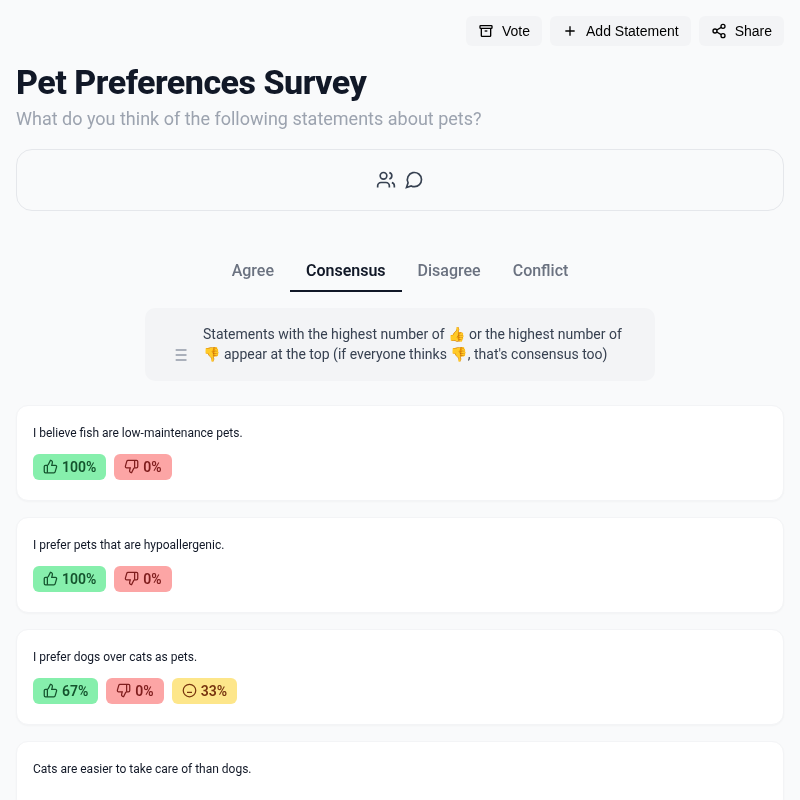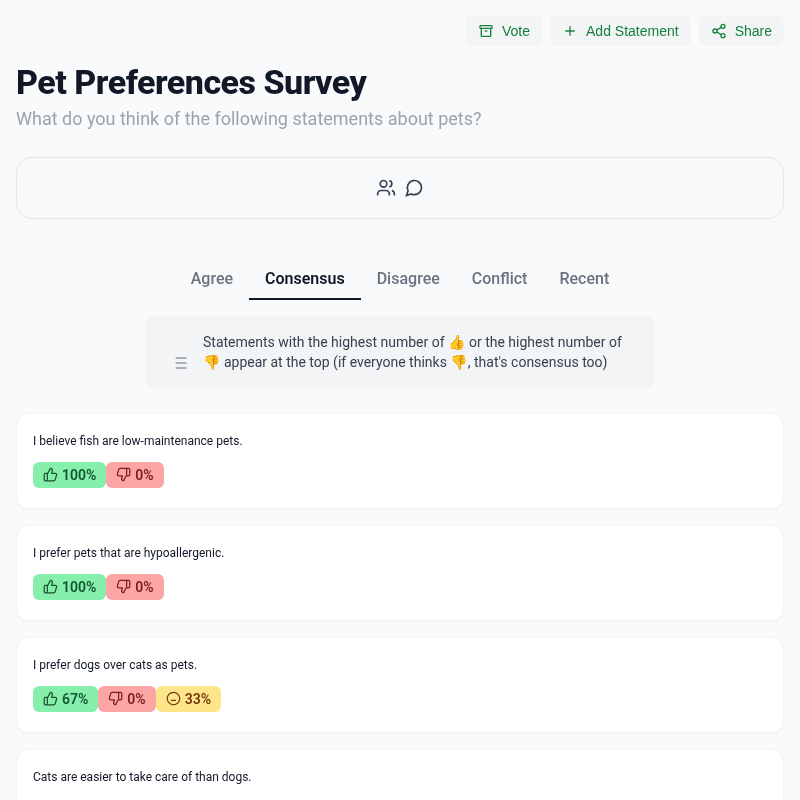--- a/index.html
+++ b/index.html
@@ -21,34 +21,34 @@
   .action-btn {
     display: inline-flex;
     align-items: center;
     gap: 8px;
     background: #f3f4f6;
     border: none;
     border-radius: 6px;
     padding: 7px 12px;
     font-size: 14px;
     font-weight: 500;
-    color: #15803d;
+    color: #000000;
     cursor: pointer;
   }
   .action-btn svg { width: 16px; height: 16px; }
   h1 {
     font-size: 34px;
     font-weight: 800;
     letter-spacing: -0.5px;
     margin-bottom: 6px;
   }
   .subtitle {
     font-size: 18px;
     color: #9ca3af;
-    margin-bottom: 28px;
+    margin-bottom: 20px;
   }
   .metrics {
     display: flex;
     justify-content: center;
     align-items: center;
     gap: 8px;
     border: 1px solid #e5e7eb;
     border-radius: 16px;
     padding: 20px;
     margin-bottom: 40px;
@@ -96,21 +96,21 @@
     border-radius: 12px;
     padding: 20px 16px;
     margin-bottom: 16px;
     box-shadow: 0 1px 2px rgba(0,0,0,0.03);
   }
   .stmt {
     font-size: 12px;
     font-weight: 400;
     margin-bottom: 14px;
   }
-  .badges { display: flex; }
+  .badges { display: flex; gap: 8px; }
   .badge {
     display: inline-flex;
     align-items: center;
     gap: 4px;
     padding: 5px 10px;
     border-radius: 6px;
     font-size: 14px;
     font-weight: 600;
   }
   .b-up { background: #86efac; color: #14532d; }
@@ -162,21 +162,20 @@
     <svg viewBox="0 0 24 24" fill="none" stroke="#374151" stroke-width="2">
         <path d="M21 11.5a8.38 8.38 0 0 1-8.5 8.5 8.5 8.5 0 0 1-3.8-.9L3 21l1.9-5.7A8.5 8.5 0 1 1 21 11.5z"></path>
       </svg>
   </div>
 
   <div class="tabs" id="tabs">
       <div class="tab">Agree</div>
       <div class="tab active">Consensus</div>
       <div class="tab">Disagree</div>
       <div class="tab">Conflict</div>
-      <div class="tab">Recent</div>
     </div>
 
   <div class="info-box">
     <svg viewBox="0 0 24 24" fill="none" stroke="currentColor" stroke-width="2">
         <line x1="8" y1="6" x2="21" y2="6"></line>
         <line x1="8" y1="12" x2="21" y2="12"></line>
         <line x1="8" y1="18" x2="21" y2="18"></line>
         <line x1="3" y1="6" x2="3.01" y2="6"></line>
         <line x1="3" y1="12" x2="3.01" y2="12"></line>
         <line x1="3" y1="18" x2="3.01" y2="18"></line>

